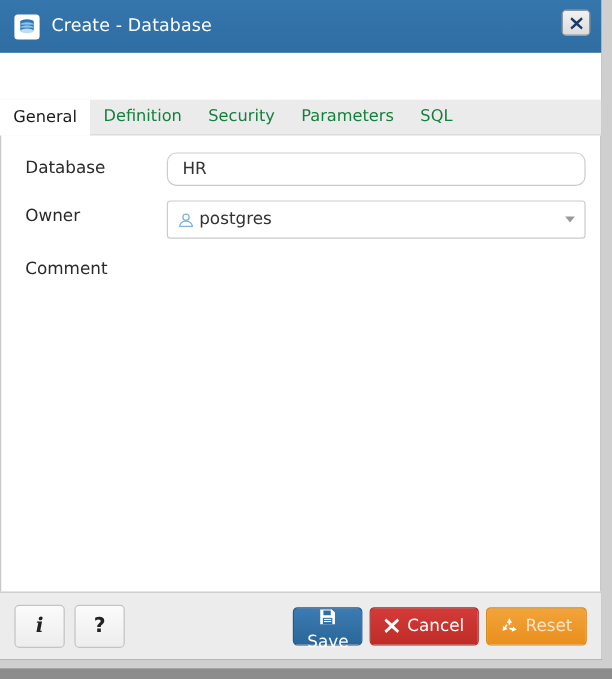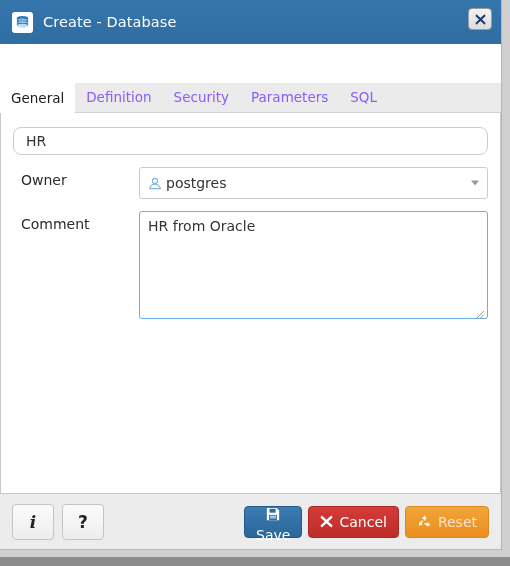--- a/index.html
+++ b/index.html
@@ -101,21 +101,21 @@
     background: #ebebeb;
     border-bottom: 1px solid #d3d3d3;
     display: flex;
     align-items: flex-end;
     padding-left: 0;
     box-sizing: border-box;
     margin-top: 39px;
   }
   .tab {
     font-size: 13.5px;
-    color: #8b5cf6;
+    color: #15803d;
     padding: 0 11px;
     height: 30px;
     line-height: 31px;
     cursor: pointer;
     white-space: nowrap;
     box-sizing: border-box;
   }
   .tab.active {
     background: #ffffff;
     color: #1c1c1c;
@@ -349,20 +349,21 @@
         <span>Parameters</span>
       </div>
       <div class="tab">
         <span>SQL</span>
       </div>
     </div>
 
     <div class="content">
 
       <div class="form-row">
+        <div class="form-label">Database</div>
         <div class="field-wrap">
           <input class="text-input" type="text" value="HR" style="">
         </div>
       </div>
 
       <div class="form-row">
         <div class="form-label">Owner</div>
         <div class="field-wrap">
           <div class="select-box">
             <span class="select-user-icon">
@@ -372,26 +373,20 @@
               </svg>
             </span>
             <span class="select-value">postgres</span>
             <span class="select-caret"></span>
           </div>
         </div>
       </div>
 
       <div class="form-row">
         <div class="form-label">Comment</div>
-        <div class="field-wrap comment-wrap">
-          <textarea class="comment-area" style="">HR from Oracle</textarea>
-          <svg class="resize-grip" viewBox="0 0 11 11" aria-hidden="true">
-            <path d="M10 2 L2 10 M10 5.5 L5.5 10 M10 9 L9 10" stroke="#9a9a9a" stroke-width="1" fill="none"></path>
-          </svg>
-        </div>
       </div>
 
     </div>
 
     <div class="footer">
       <div class="footer-left">
         <div class="btn-plain info-btn">
           <span>i</span>
         </div>
         <div class="btn-plain help-btn">

